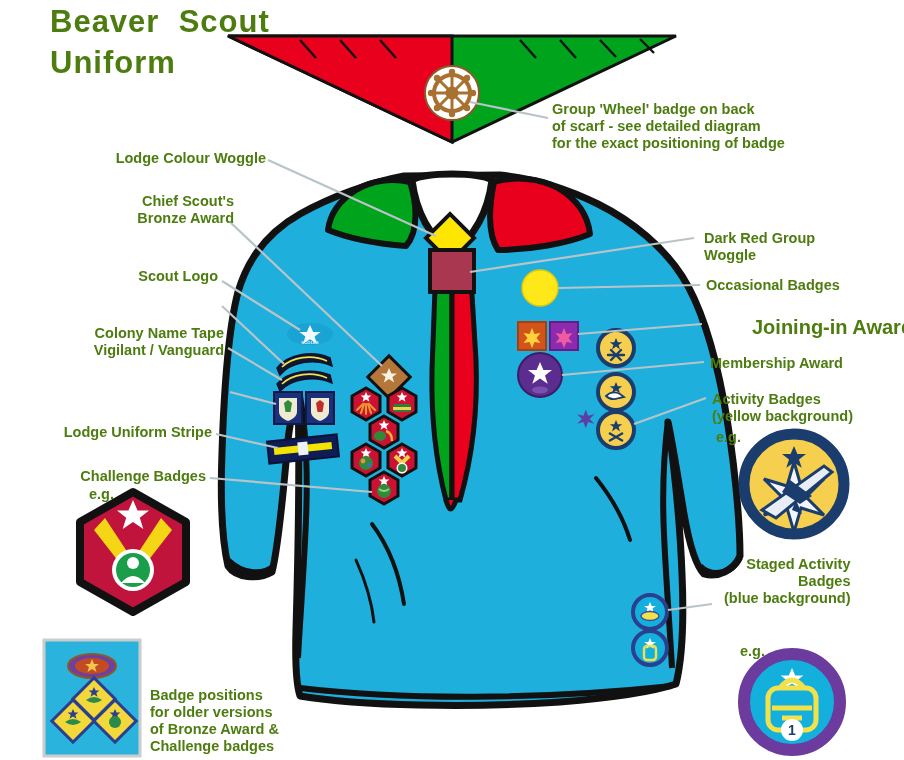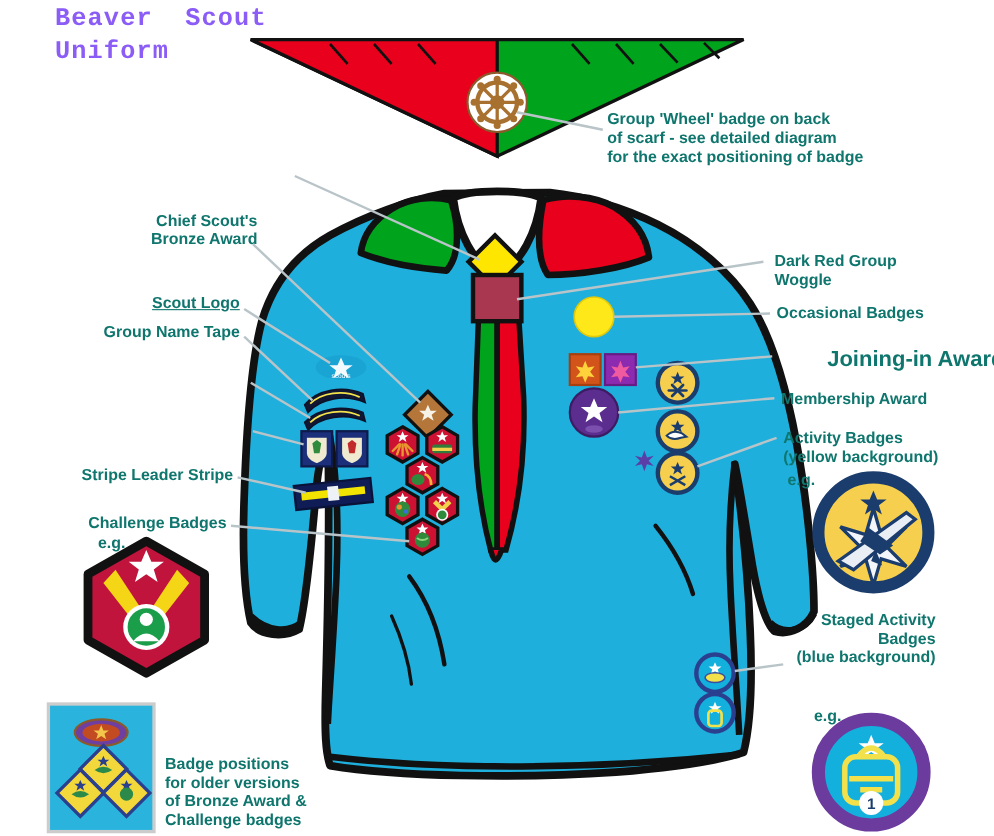--- a/index.html
+++ b/index.html
@@ -1,26 +1,26 @@
 <!DOCTYPE html>
 <html><head>
 <meta charset="utf-8">
 <style>
   html,body{margin:0;padding:0;background:#ffffff;}
   body{width:904px;height:760px;position:relative;overflow:hidden;
        font-family:"Liberation Sans", sans-serif;}
   #stage{position:absolute;left:0;top:0;width:904px;height:760px;}
   #art{position:absolute;left:0;top:0;}
   .lbl{position:absolute;font-family:"Liberation Sans", sans-serif;
-       font-weight:bold;color:#0f766e;line-height:1.18;white-space:pre;}
+       font-weight:bold;color:#4d7c0f;line-height:1.18;white-space:pre;}
   .lbl.r{text-align:left;}
   .lbl.l{text-align:right;}
   .title{position:absolute;left:50px;top:2px;width:330px;
-         font-family:Liberation Mono, monospace;font-weight:bold;
-         font-size:23px;line-height:1.32;color:#8b5cf6;white-space:pre;
+         font-family:Liberation Sans, sans-serif;font-weight:bold;
+         font-size:31px;line-height:1.32;color:#4d7c0f;white-space:pre;
          letter-spacing:1px;}
 </style>
 </head>
 <body>
 
 <div id="stage">
 
   <div class="title"><span>Beaver  Scout</span>
 <span>Uniform</span></div>
 
@@ -373,31 +373,33 @@
       <line x1="706" y1="398" x2="634" y2="424"></line>
 
       <line x1="712" y1="604" x2="668" y2="610"></line>
     </g>
   </svg>
 
   <div class="lbl r" style="left:552px;top:101px;font-size:14.5px;">Group 'Wheel' badge on back
 of scarf - see detailed diagram
 for the exact positioning of badge</div>
 
+  <div class="lbl l" style="left:10px;top:150px;width:256px;font-size:14.5px;">Lodge Colour Woggle</div>
 
   <div class="lbl l" style="left:18px;top:193px;width:216px;font-size:14.5px;">Chief Scout's
 Bronze Award</div>
 
-  <div class="lbl l" style="left:10px;top:268px;width:208px;font-size:14.5px;text-decoration:underline;">Scout Logo</div>
-
-  <div class="lbl l" style="left:10px;top:294px;width:208px;font-size:14.5px;">Group Name Tape</div>
-
-
-
-  <div class="lbl l" style="left:10px;top:424px;width:202px;font-size:14.5px;">Stripe Leader Stripe</div>
+  <div class="lbl l" style="left:10px;top:268px;width:208px;font-size:14.5px;">Scout Logo</div>
+
+
+  <div class="lbl l" style="left:10px;top:325px;width:214px;font-size:14.5px;">Colony Name Tape
+Vigilant / Vanguard</div>
+
+
+  <div class="lbl l" style="left:10px;top:424px;width:202px;font-size:14.5px;">Lodge Uniform Stripe</div>
 
   <div class="lbl l" style="left:10px;top:468px;width:196px;font-size:14.5px;">Challenge Badges</div>
   <div class="lbl l" style="left:10px;top:486px;width:104px;font-size:14.5px;">e.g.</div>
 
   <div class="lbl r" style="left:704px;top:230px;font-size:14.5px;">Dark Red Group
 Woggle</div>
 
   <div class="lbl r" style="left:706px;top:277px;font-size:14.5px;">Occasional Badges</div>
 
   <div class="lbl r" style="left:710px;top:316px;font-size:20px;margin-left:42px;">Joining-in Awards</div>

